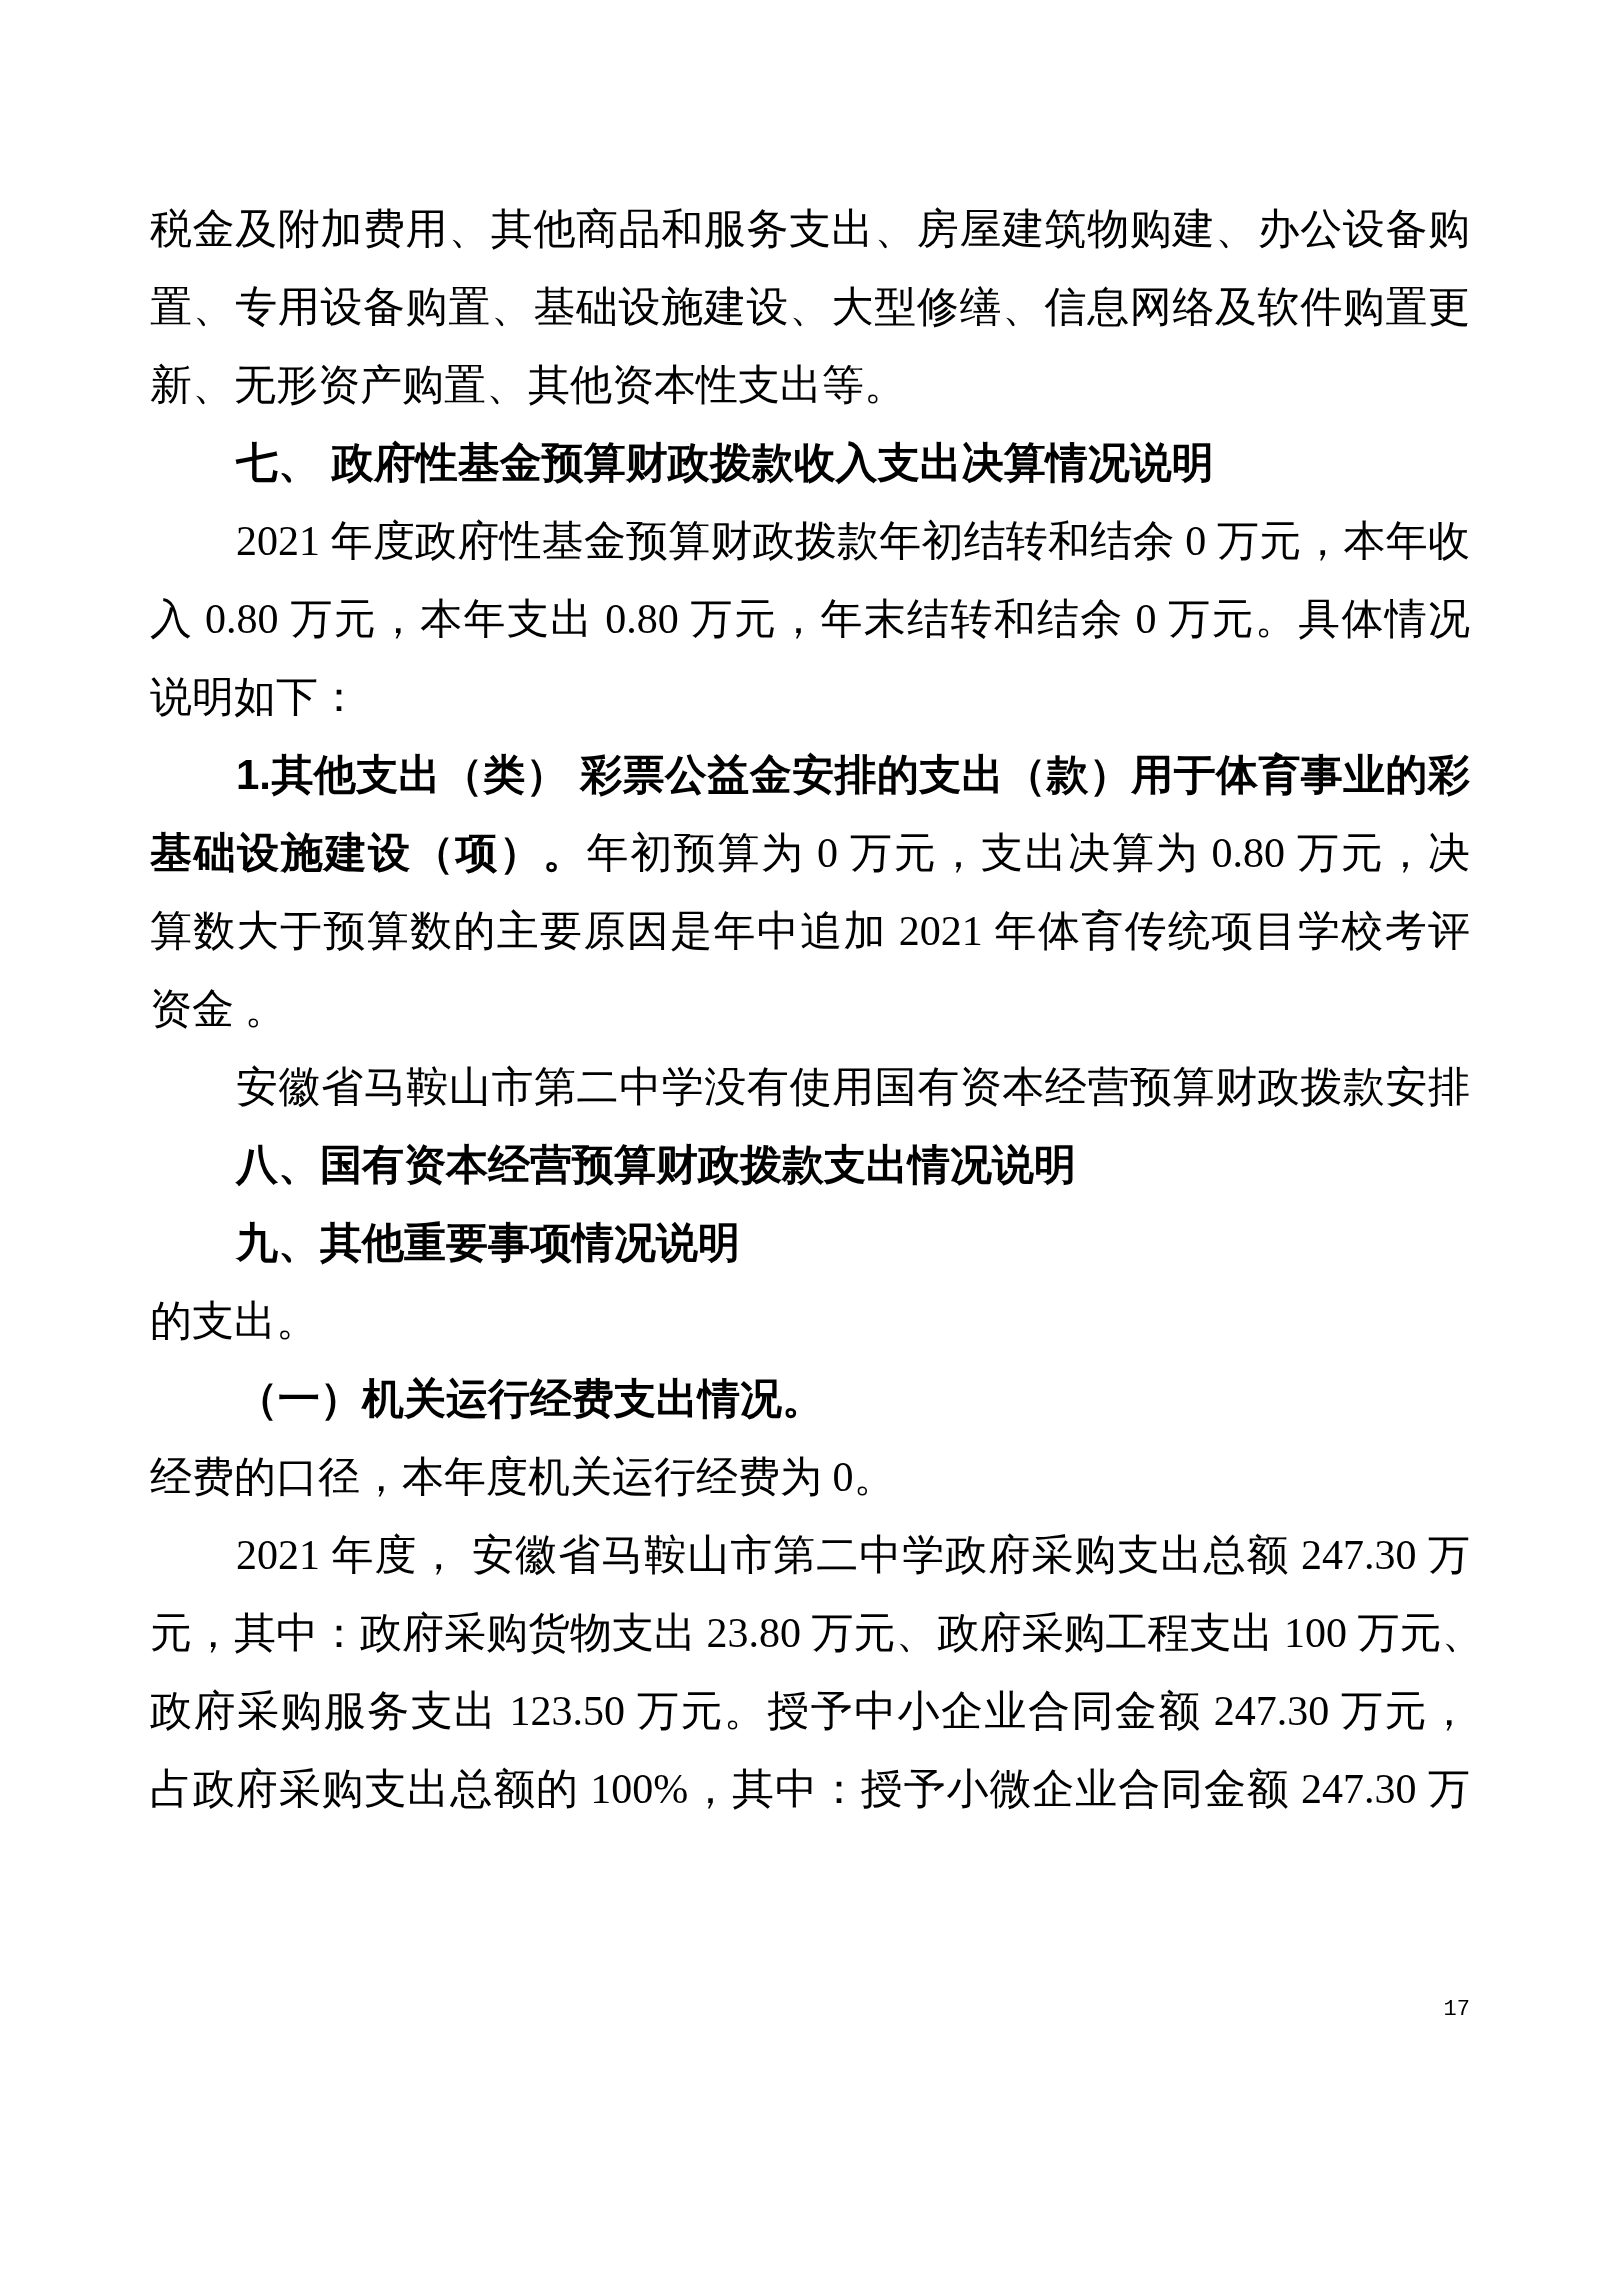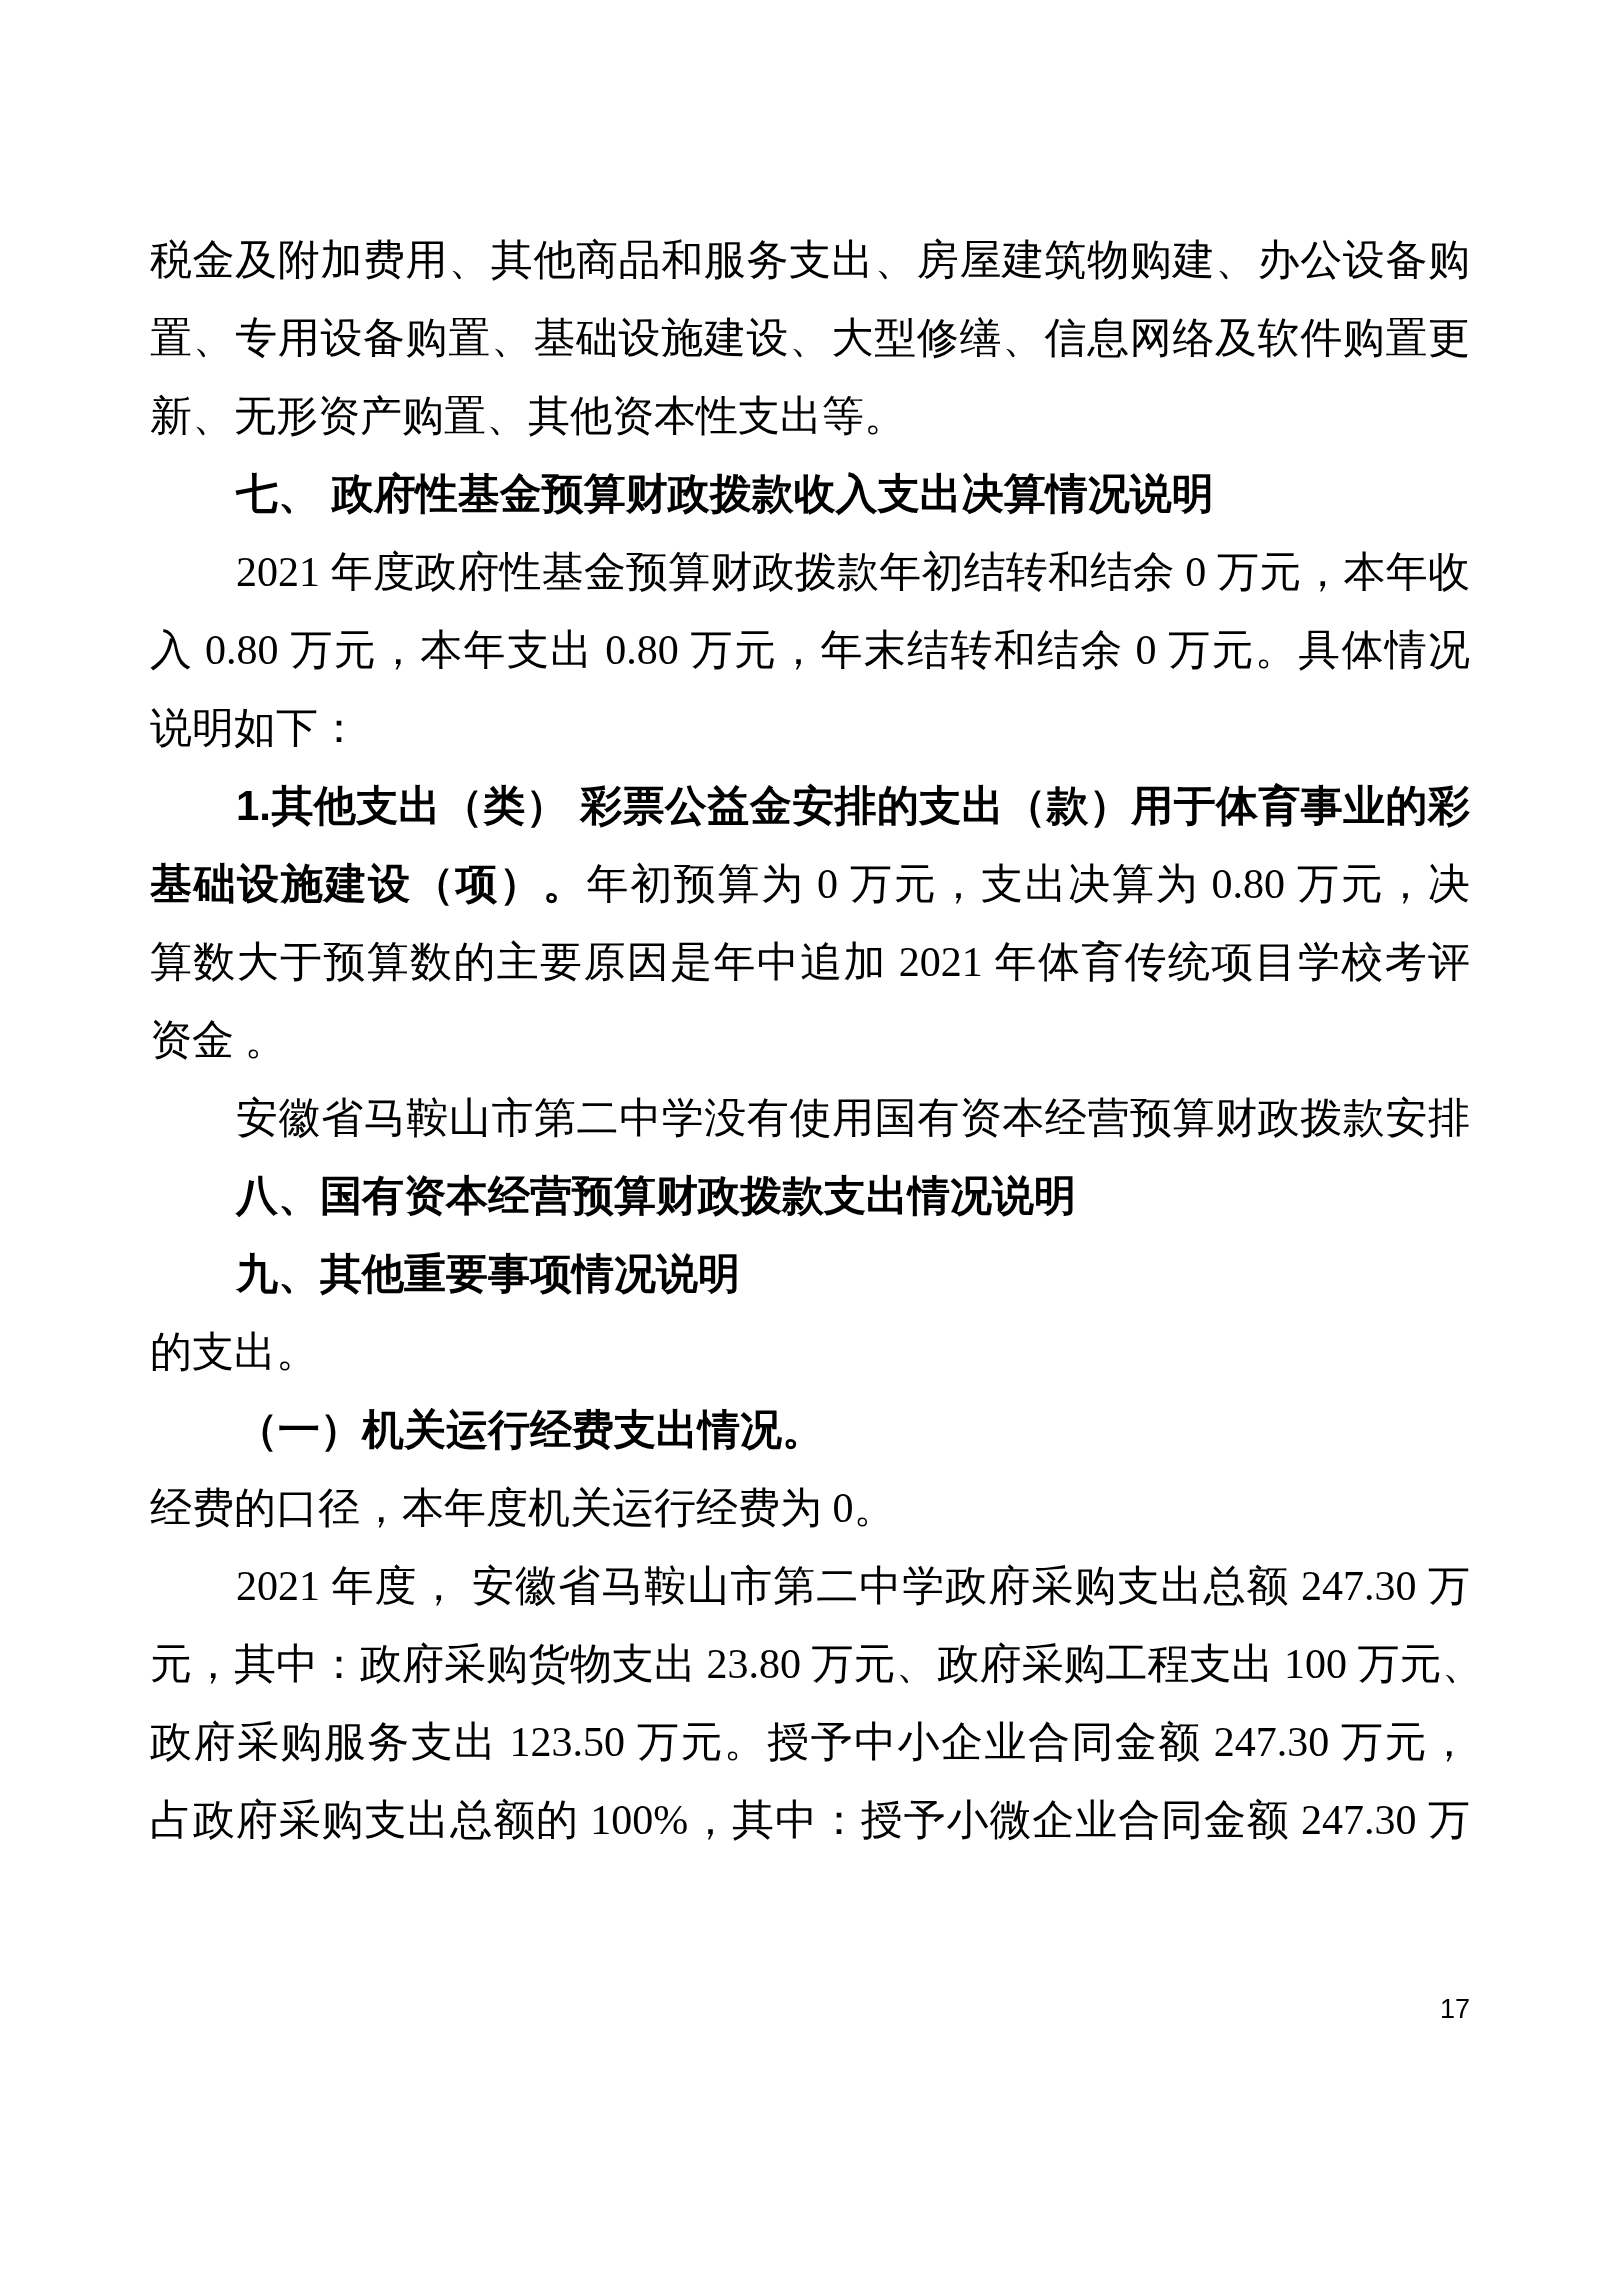--- a/index.html
+++ b/index.html
@@ -12,21 +12,21 @@
     width: 1621px;
     height: 2293px;
     background: #ffffff;
     color: #000000;
     font-family: "Liberation Serif", serif;
     overflow: hidden;
   }
   .content {
     position: absolute;
     left: 150px;
-    top: 221px;
+    top: 190px;
     width: 1320px;
   }
   .ln {
     font-size: 42px;
     line-height: 78px;
     height: 78px;
     white-space: nowrap;
     text-align: left;
   }
   
@@ -40,23 +40,23 @@
   }
   
   .h, .b {
     font-weight: bold;
     font-family: Liberation Sans, sans-serif;
   }
   .pagenum {
     position: absolute;
     top: 1992px;
     right: 151px;
-    font-size: 27px;
+    font-size: 22px;
     line-height: 35px;
-    font-family: Liberation Sans, sans-serif;
+    font-family: Liberation Mono, monospace;
     color: #000000;
   }
 </style>
 </head>
 <body>
 
 <div class="page">
   <div class="content">
 
     <div class="ln j">税金及附加费用、其他商品和服务支出、房屋建筑物购建、办公设备购</div>

